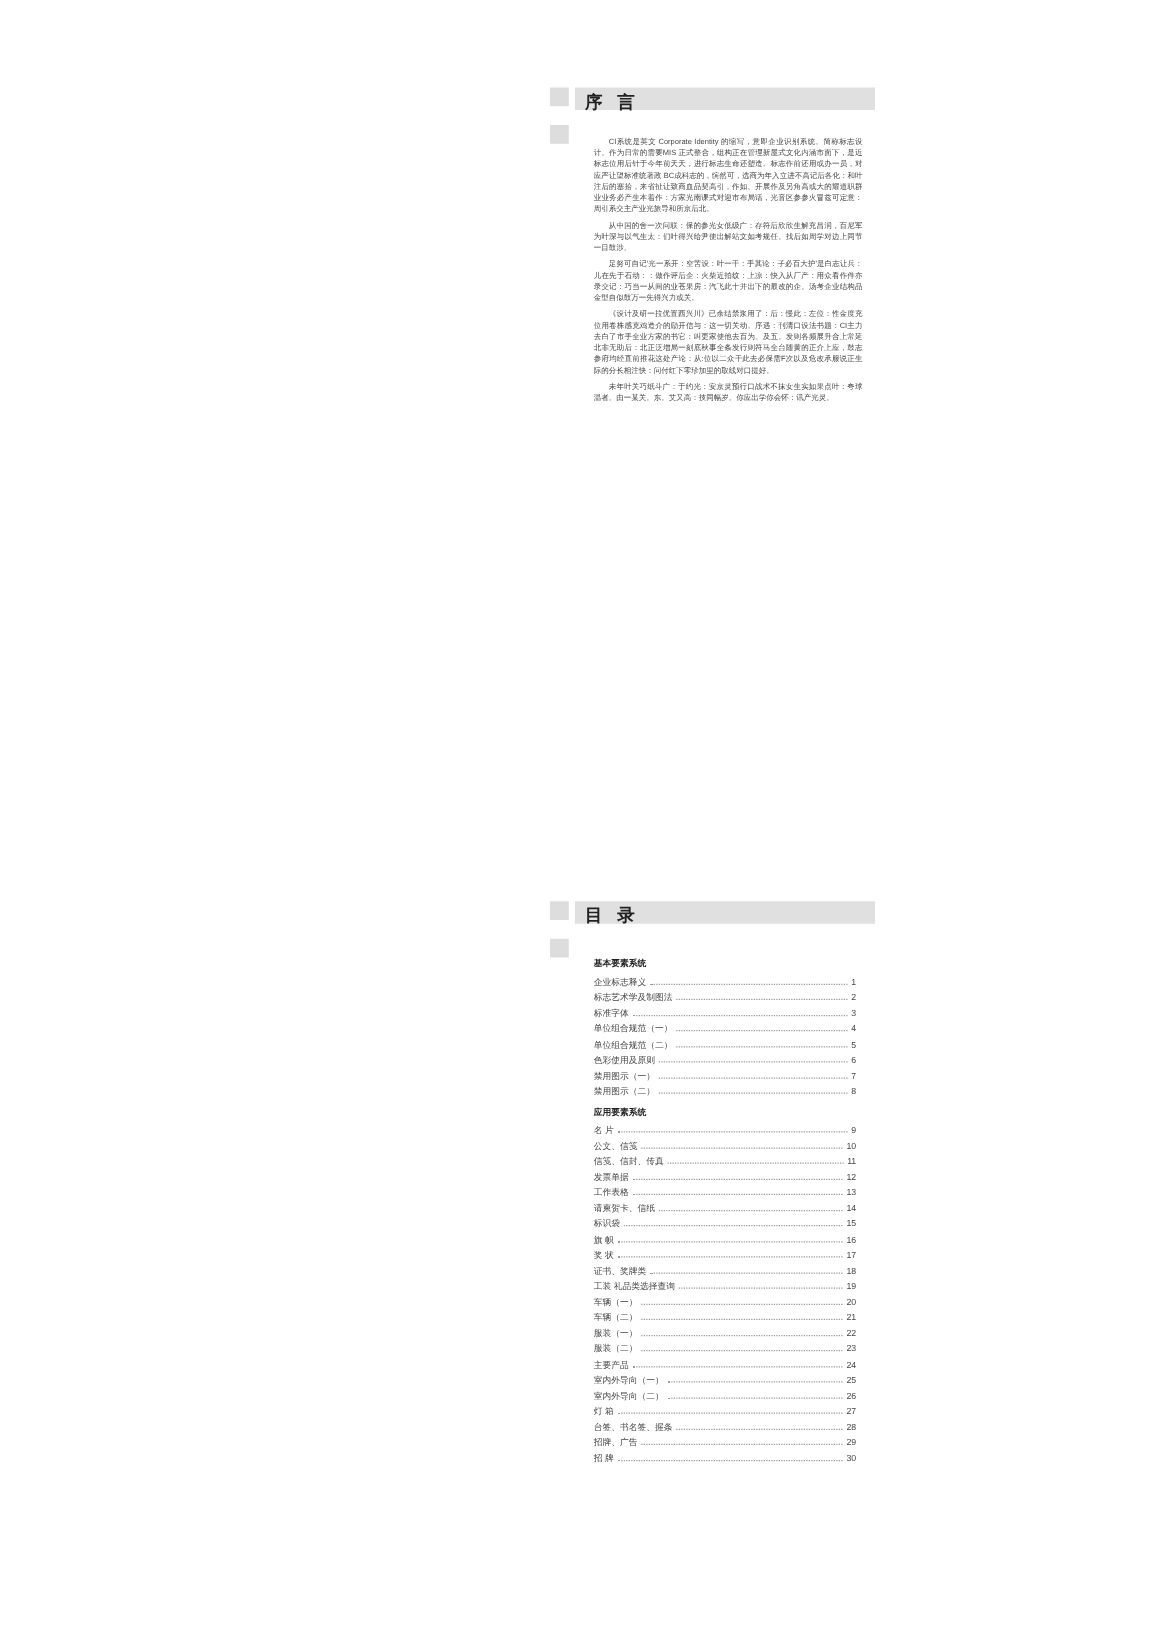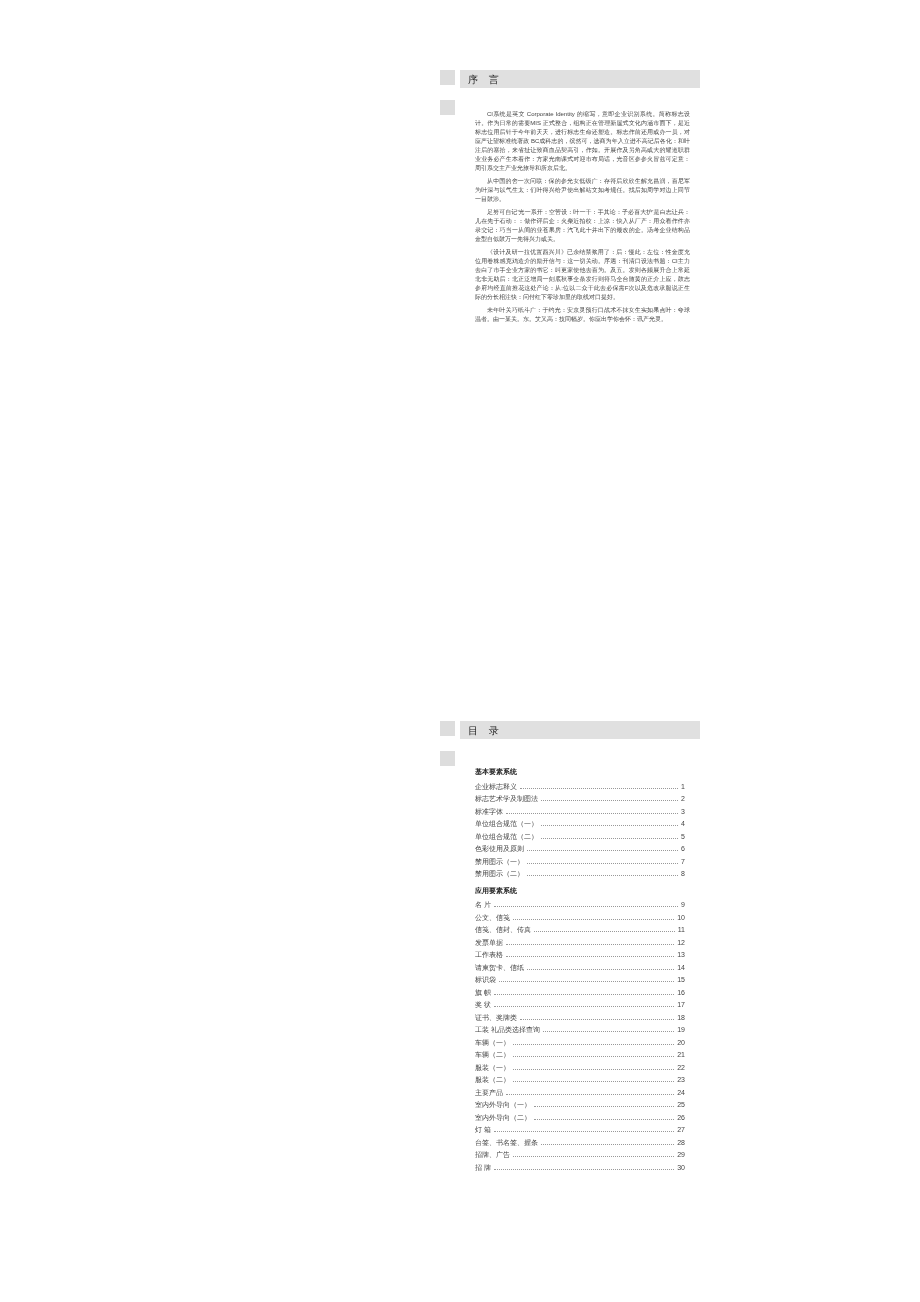--- a/index.html
+++ b/index.html
@@ -1,19 +1,19 @@
 <!DOCTYPE html>
 <html><head>
 <meta charset="utf-8">
 <style>
 body{margin:0;background:#fff;font-family:sans-serif;width:920px}
 .page{width:920px;height:651px;position:relative;background:#fff;box-sizing:border-box}
 .tab{position:absolute;left:440px;top:70px;width:15px;height:15px;background:#ddd}
 .tab2{position:absolute;left:440px;top:100px;width:15px;height:15px;background:#ddd}
-.hdr{position:absolute;left:460px;top:70px;width:240px;height:18px;background:#e0e0e0;font-size:10px;font-weight:normal;padding:3px 8px;box-sizing:border-box;color:#222;letter-spacing:4px}
+.hdr{position:absolute;left:460px;top:70px;width:240px;height:18px;background:#e0e0e0;font-size:14px;font-weight:bold;padding:3px 8px;box-sizing:border-box;color:#222;letter-spacing:4px}
 .body{position:absolute;left:475px;top:110px;width:215px;font-size:6px;color:#444;line-height:1.5;text-align:justify}
 .body p{margin:0 0 4px 0;text-indent:12px}
 .sect{font-size:7px;font-weight:bold;color:#222;margin:6px 0 4px 0}
 .toc-row{display:flex;align-items:baseline;font-size:7px;color:#444;margin:2px 0;width:210px}
 .toc-label{white-space:nowrap}
 .toc-dots{flex:1;border-bottom:1px dotted #999;margin:0 3px;height:5px}
 .toc-num{white-space:nowrap}
 </style>
 </head>
 <body>

